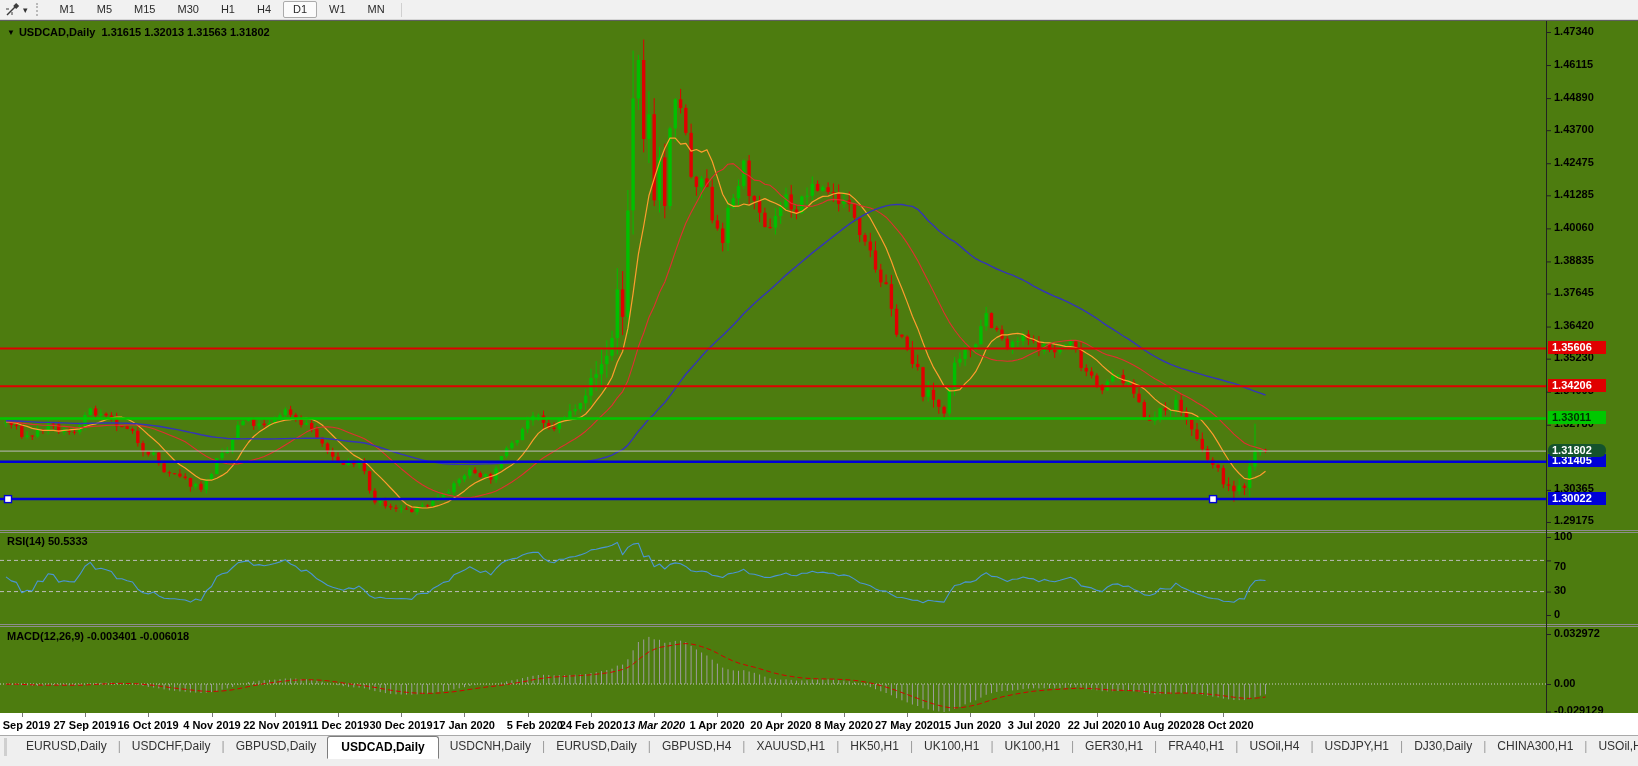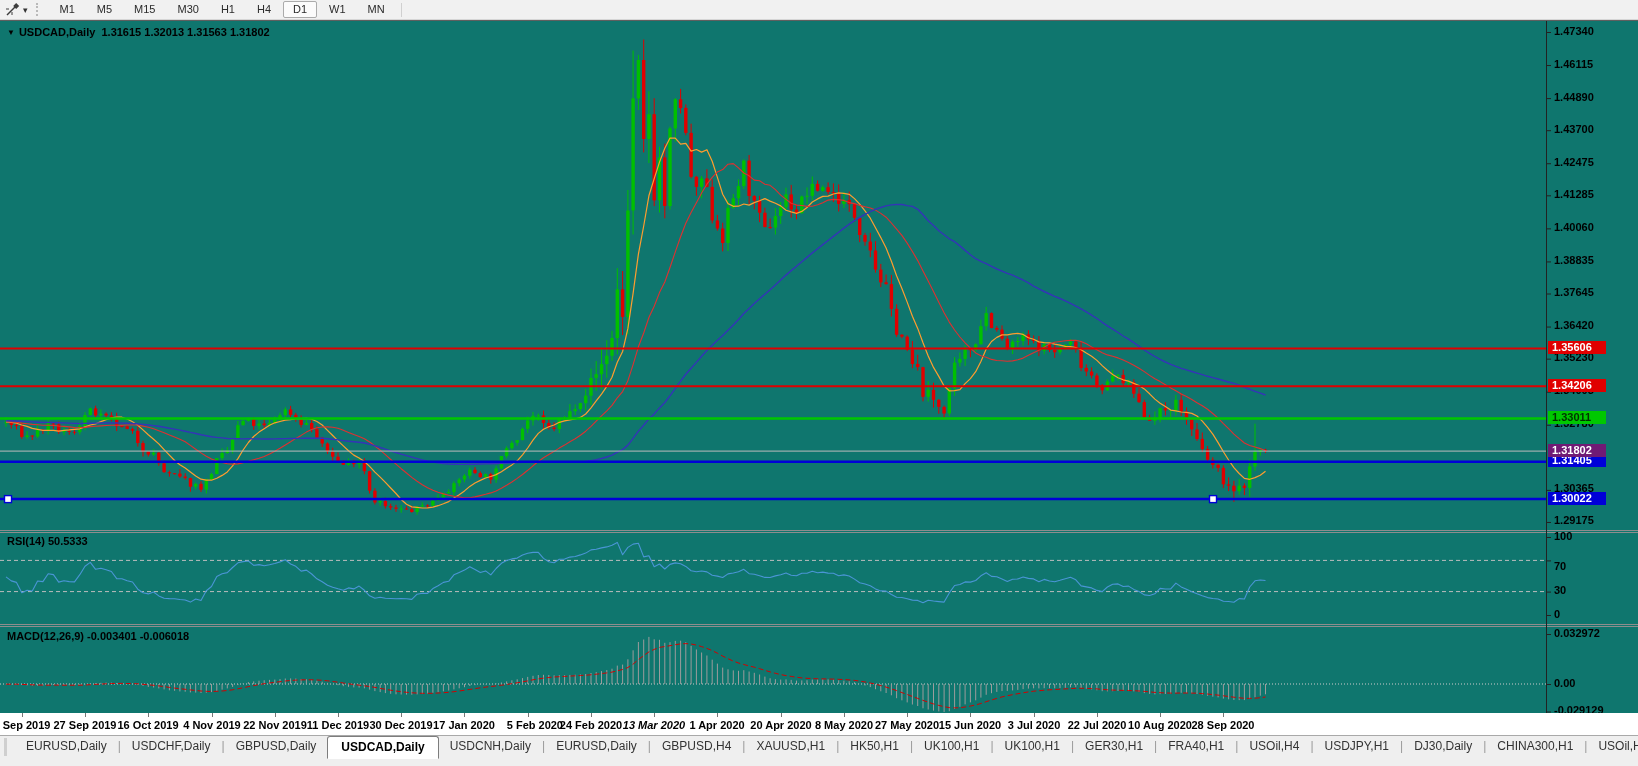--- a/index.html
+++ b/index.html
@@ -8,21 +8,21 @@
   
   #toolbar{position:absolute;top:0;left:0;width:1638px;height:20px;background:#f1f1f1;
            border-bottom:1px solid #d6d6d6;display:flex;align-items:center;box-sizing:border-box;padding-left:3px;}
   .toolbtn{display:flex;align-items:center;height:18px;padding:0 2px;}
   .caret{font-size:9px;color:#333;margin-left:2px;}
   .grip{width:4px;height:13px;border-left:2px dotted #b9b9b9;margin:0 7px 0 6px;}
   .tfbtn{font-size:11px;color:#2b2b2b;padding:1px 9px 2px;margin:0 1px;border:1px solid transparent;border-radius:2px;cursor:default;}
   .tfbtn.active{background:#fbfbfb;border-color:#ababab;}
   .toolsep{width:1px;height:14px;background:#d0d0d0;margin:0 5px;}
   
-  #chartwin{position:absolute;top:20px;left:0;width:1638px;height:693px;background:#0f766e;border-top:1px solid #5f5f5f;box-sizing:content-box;}
+  #chartwin{position:absolute;top:20px;left:0;width:1638px;height:693px;background:#4d7c0f;border-top:1px solid #5f5f5f;box-sizing:content-box;}
   #cv{position:absolute;top:0;left:0;}
   #title-row{position:absolute;top:5px;left:7px;font-size:11px;font-weight:700;color:#000;white-space:nowrap;}
   #title-row .tri{font-size:8px;vertical-align:1px;margin-right:4px;}
   #rsi-label{position:absolute;top:514px;left:7px;font-size:11px;font-weight:700;color:#000;}
   #macd-label{position:absolute;top:609px;left:7px;font-size:11px;font-weight:700;color:#000;}
   
   #axis-layer{position:absolute;top:0;left:1546px;width:92px;height:740px;pointer-events:none;}
   .tick-label{position:absolute;left:8px;font-size:11px;font-weight:700;color:#000;height:13px;line-height:13px;white-space:nowrap;}
   .price-flag{position:absolute;left:2px;width:58px;height:13px;line-height:13px;font-size:11px;font-weight:700;
               padding-left:4px;box-sizing:border-box;white-space:nowrap;}
@@ -390,21 +390,21 @@
       <div class="tick-label" style="top: 584px;">30</div>
       <div class="tick-label" style="top: 608px;">0</div>
       <div class="tick-label" style="top: 627px;">0.032972</div>
       <div class="tick-label" style="top: 677px;">0.00</div>
       <div class="tick-label" style="top: 704px;">-0.029129</div>
       <div class="price-flag" style="top: 341px; background: rgb(224, 0, 0); color: rgb(255, 255, 255);">1.35606</div>
       <div class="price-flag" style="top: 379px; background: rgb(224, 0, 0); color: rgb(255, 255, 255);">1.34206</div>
       <div class="price-flag" style="top: 411px; background: rgb(0, 200, 0); color: rgb(0, 51, 0);">1.33011</div>
       <div class="price-flag" style="top: 454px; background: rgb(0, 0, 216); color: rgb(255, 255, 255);">1.31405</div>
       <div class="price-flag" style="top: 492px; background: rgb(0, 0, 216); color: rgb(255, 255, 255);">1.30022</div>
-      <div class="price-flag" style="top: 444px; background: #701a75; color: rgb(255, 255, 255);">1.31802</div>
+      <div class="price-flag" style="top: 444px; background: #14532d; color: rgb(255, 255, 255); border-radius: 6px;">1.31802</div>
     </div>
 
   <div id="datebar">
       <div class="date-tick" style="left: 22px;"></div>
       <div class="date-label" style="left: 22px;">9 Sep 2019</div>
       <div class="date-tick" style="left: 85px;"></div>
       <div class="date-label" style="left: 85px;">27 Sep 2019</div>
       <div class="date-tick" style="left: 148px;"></div>
       <div class="date-label" style="left: 148px;">16 Oct 2019</div>
       <div class="date-tick" style="left: 212px;"></div>
@@ -433,21 +433,21 @@
       <div class="date-label" style="left: 907px;">27 May 2020</div>
       <div class="date-tick" style="left: 970px;"></div>
       <div class="date-label" style="left: 970px;">15 Jun 2020</div>
       <div class="date-tick" style="left: 1034px;"></div>
       <div class="date-label" style="left: 1034px;">3 Jul 2020</div>
       <div class="date-tick" style="left: 1097px;"></div>
       <div class="date-label" style="left: 1097px;">22 Jul 2020</div>
       <div class="date-tick" style="left: 1160px;"></div>
       <div class="date-label" style="left: 1160px;">10 Aug 2020</div>
       <div class="date-tick" style="left: 1223px;"></div>
-      <div class="date-label" style="left: 1223px;">28 Sep 2020</div>
+      <div class="date-label" style="left: 1223px;">28 Oct 2020</div>
     </div>
 
   <div id="tabbar">
     <span class="tabgrip"></span>
     <span id="tabs-holder" style="display:flex;align-items:flex-start;">
         <span class="tab">EURUSD,Daily</span>
         <span class="tabsep">|</span>
         <span class="tab">USDCHF,Daily</span>
         <span class="tabsep">|</span>
         <span class="tab">GBPUSD,Daily</span>

